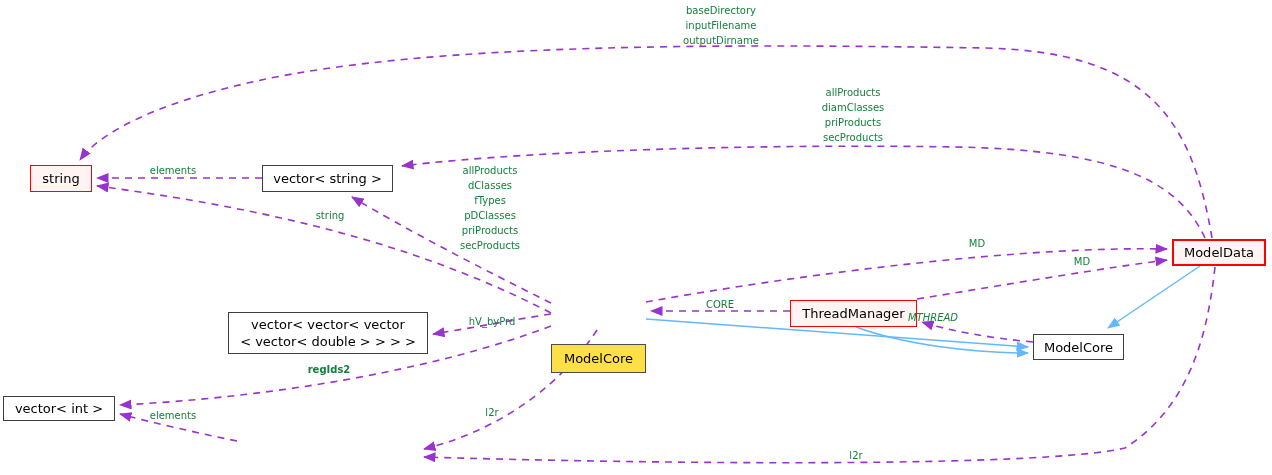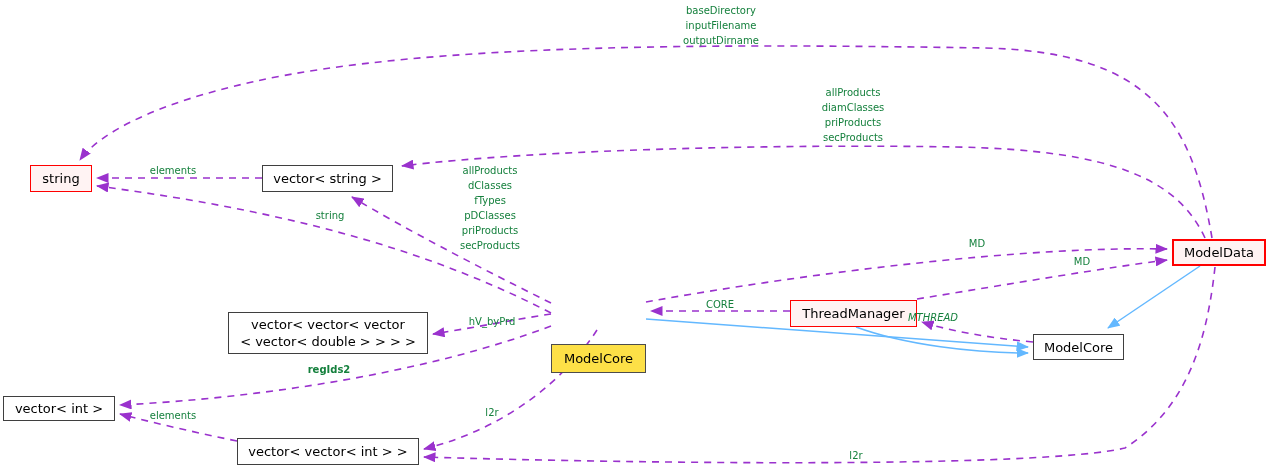--- a/index.html
+++ b/index.html
@@ -85,21 +85,20 @@
 
   <div class="node red" style="left:790px;top:300px;width:127px;height:27px;">ThreadManager</div>
 
   <div class="node" style="left:1033px;top:334px;width:91px;height:26px;">ModelCore</div>
 
   <div class="node" style="left:3px;top:396px;width:112px;height:25px;">vector&lt; int &gt;</div>
 
   <div class="node" style="left:228px;top:312px;width:200px;height:42px;">vector&lt; vector&lt; vector
 &lt; vector&lt; double &gt; &gt; &gt; &gt;</div>
 
-  <div class="node" style="left:237px;top:438px;width:182px;height:27px;">vector&lt; vector&lt; int &gt; &gt;</div>
 
   <div class="edge-label" style="left:721px;top:3px;">baseDirectory
 inputFilename
 outputDirname</div>
 
   <div class="edge-label" style="left:853px;top:85px;">allProducts
 diamClasses
 priProducts
 secProducts</div>
 

